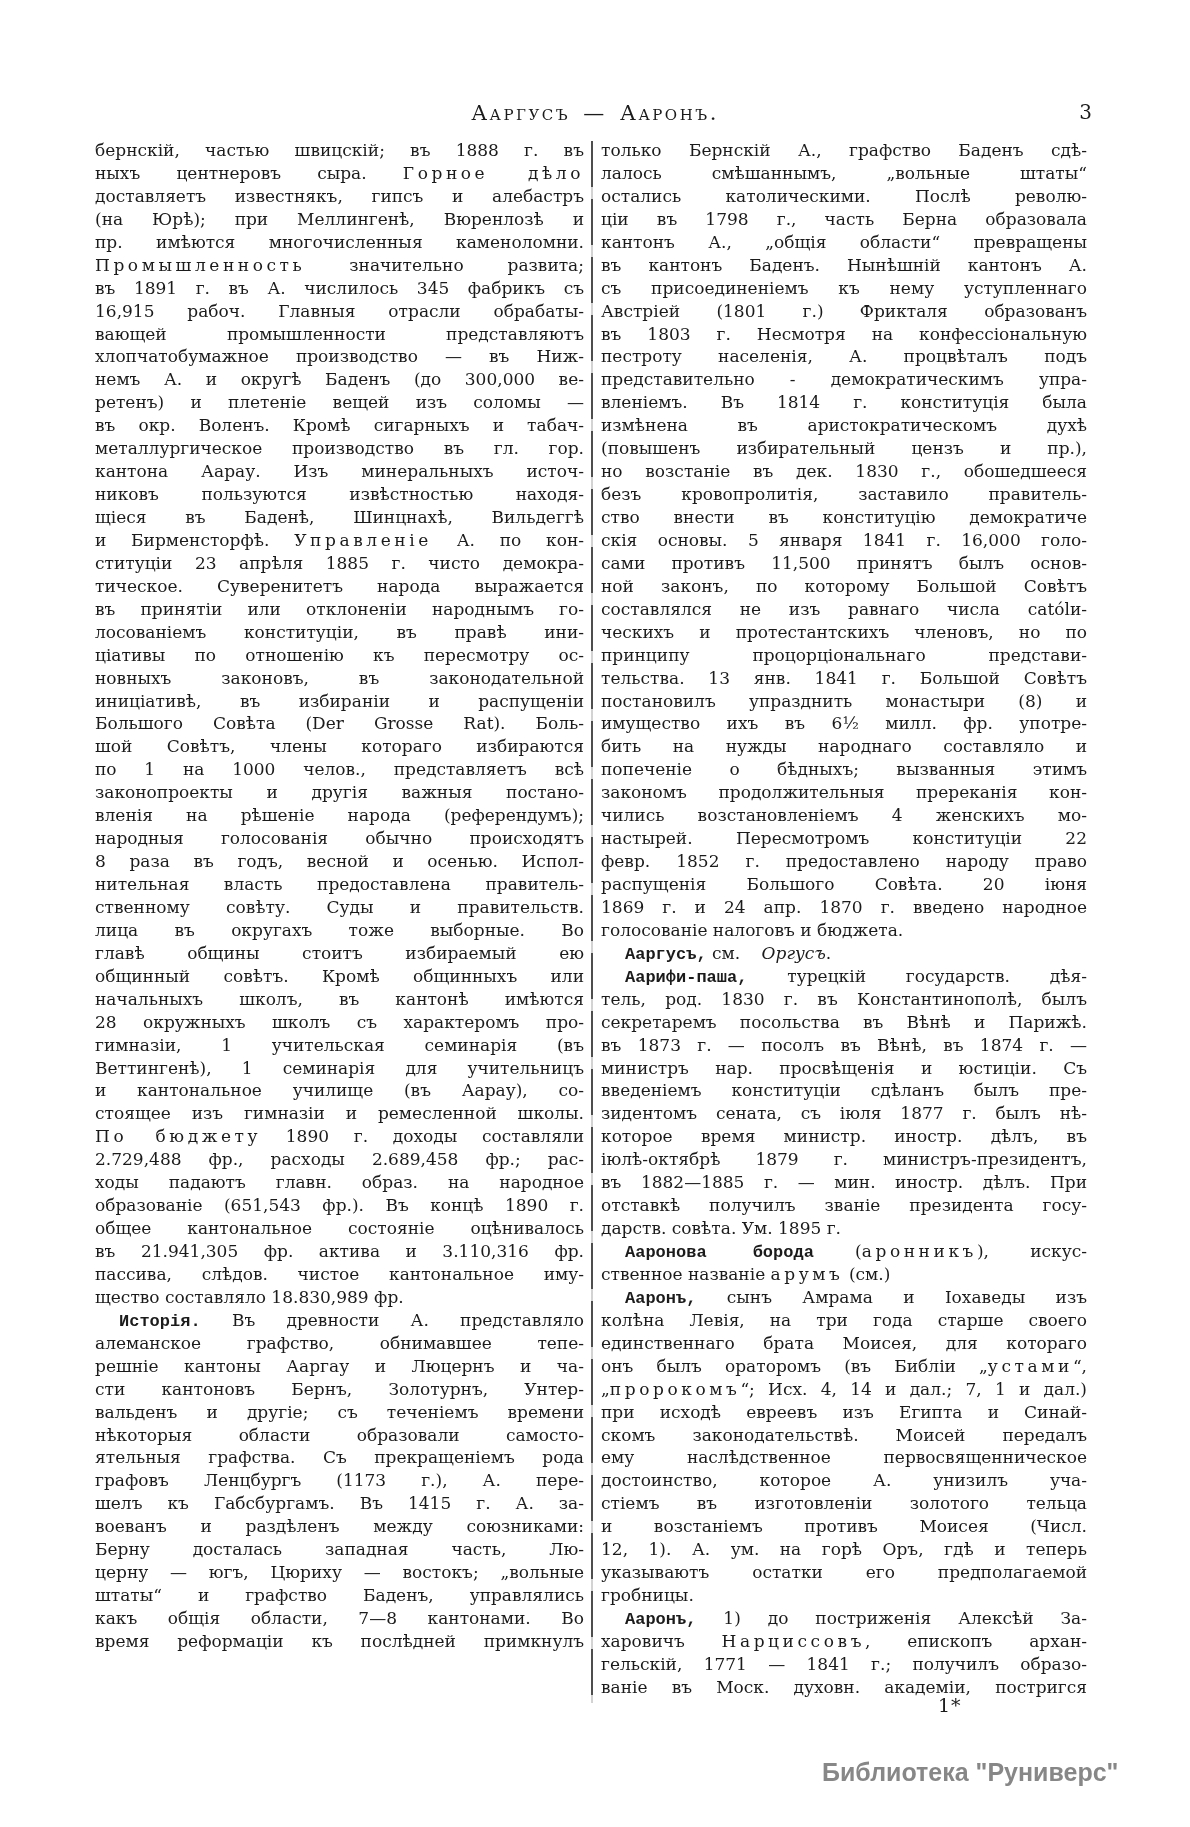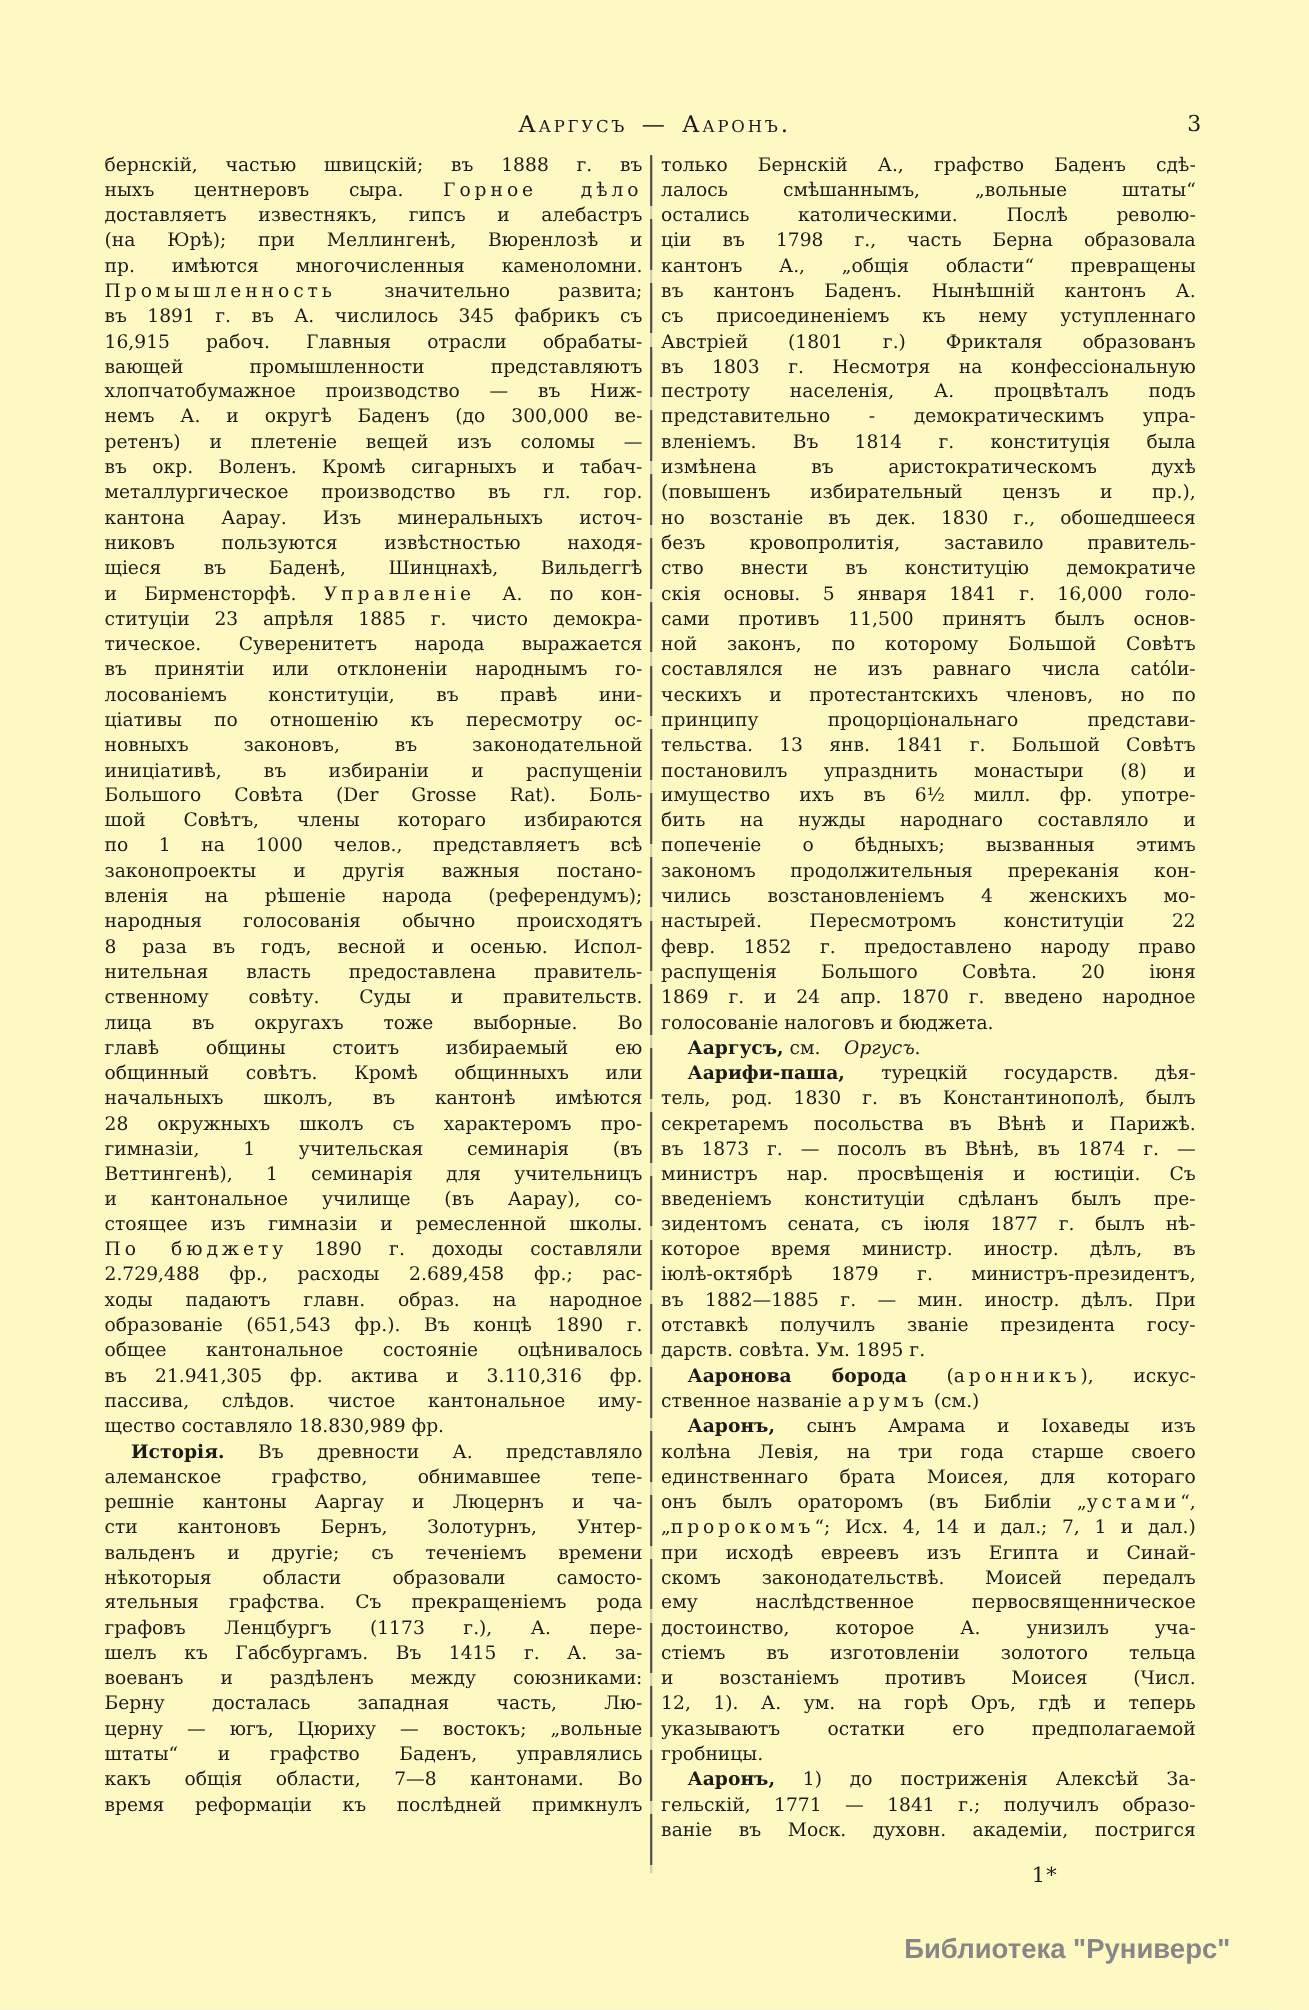--- a/index.html
+++ b/index.html
@@ -1,19 +1,19 @@
 <!DOCTYPE html>
 <html><head>
 <meta charset="utf-8">
 <style>
   html,body{margin:0;padding:0;background:#e8e8e8;}
   .page{
     position:relative;
     width:1190px;height:1827px;
-    background:#fef9c3;
+    background:#ffffff;
     font-family:"DejaVu Serif", serif;
     color:#1b1b1b;
     overflow:hidden;
   }
   .header-title{
     position:absolute;top:101px;left:0;width:1190px;
     text-align:center;
     font-size:21px;
     font-variant:small-caps;
     letter-spacing:2.5px;
@@ -31,21 +31,21 @@
   .column.right{left:601px;width:486px;}
   .line{
     height:22.95px;line-height:22.95px;
     text-align:justify;
     text-align-last:justify;
     white-space:normal;
     overflow:visible;
   }
   .line.endp{text-align-last:left;}
   .line.indent{text-indent:24px;}
-  .b{font-weight:bold;}
+  .b{font-weight:bold;font-family:Liberation Mono, monospace;}
   .it{font-style:italic;margin-left:16px;}
   .sp{letter-spacing:0.21em;}
   .divider{
     position:absolute;left:591px;top:141px;
     width:1.5px;height:1562px;
     background:repeating-linear-gradient(180deg,
       #4e4e4e 0px, #4e4e4e 46px,
       rgba(78,78,78,0.25) 46px, rgba(78,78,78,0.25) 58px);
   }
   .signature-mark{
@@ -199,20 +199,21 @@
       <div class="line">при исходѣ евреевъ изъ Египта и Синай-</div>
       <div class="line">скомъ законодательствѣ. Моисей передалъ</div>
       <div class="line">ему наслѣдственное первосвященническое</div>
       <div class="line">достоинство, которое А. унизилъ уча-</div>
       <div class="line">стіемъ въ изготовленіи золотого тельца</div>
       <div class="line">и возстаніемъ противъ Моисея (Числ.</div>
       <div class="line">12, 1). А. ум. на горѣ Оръ, гдѣ и теперь</div>
       <div class="line">указываютъ остатки его предполагаемой</div>
       <div class="line endp">гробницы.</div>
       <div class="line indent"><span class="b">Ааронъ,</span> 1) до постриженія Алексѣй За-</div>
+      <div class="line">харовичъ <span class="sp">Нарциссовъ</span>, епископъ архан-</div>
       <div class="line">гельскій, 1771 — 1841 г.; получилъ образо-</div>
       <div class="line">ваніе въ Моск. духовн. академіи, постригся</div>
     </div>
 
   <div class="signature-mark">1*</div>
 
   <div class="watermark">Библиотека "Руниверс"</div>
 
 </div>
 

